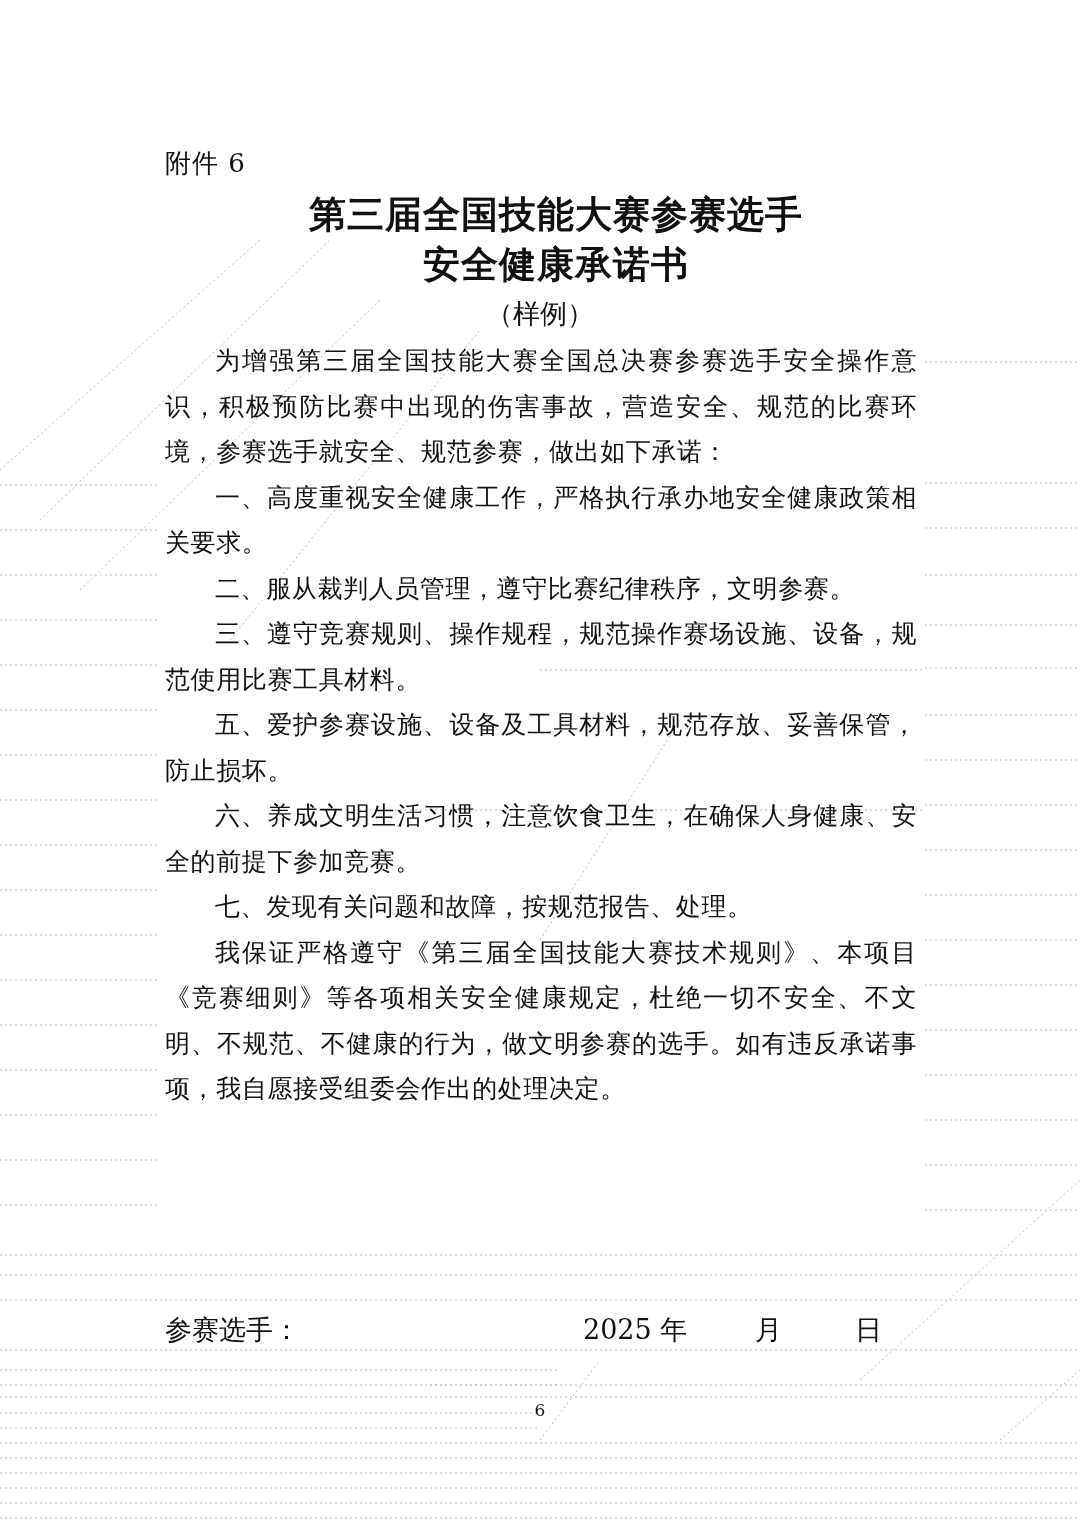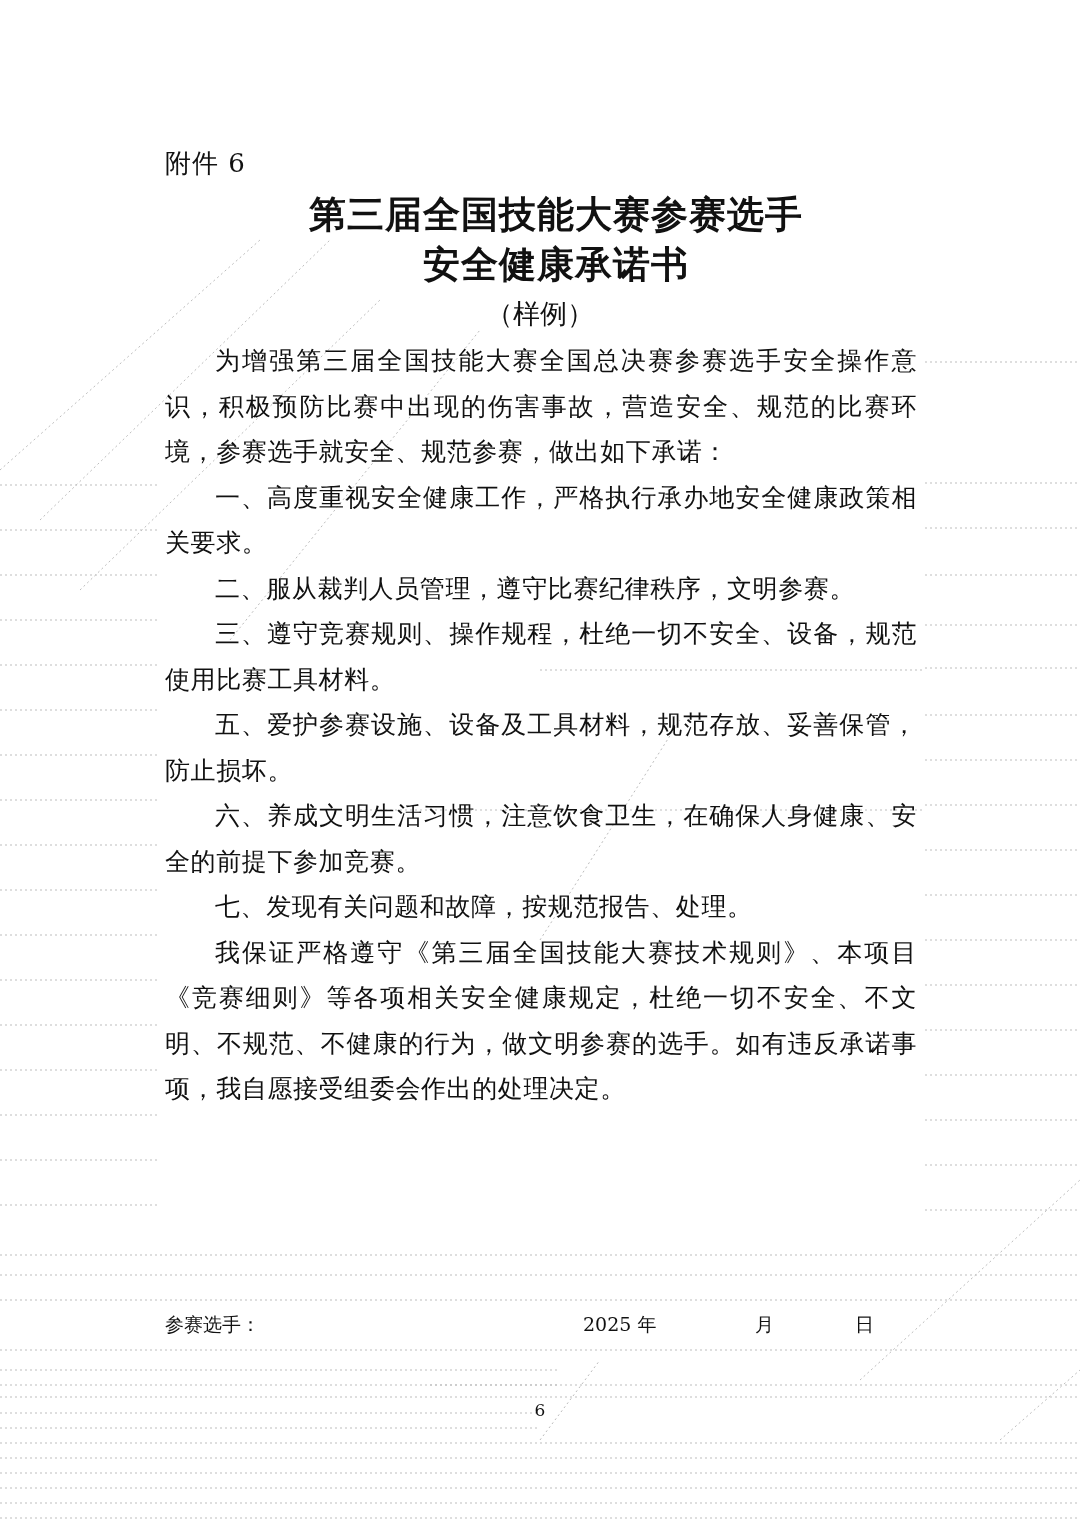--- a/index.html
+++ b/index.html
@@ -69,21 +69,21 @@
       margin: 0;
       text-indent: 2em;
       text-align: justify;
     }
     .signature-row {
       position: absolute;
       left: 165px;
       top: 1312px;
       width: 752px;
       height: 40px;
-      font-size: 19px;
+      font-size: 27px;
     }
     .sig-label { position: absolute; left: 0; top: 0; }
     .sig-year { position: absolute; left: 418px; top: 0; }
     .sig-month { position: absolute; left: 590px; top: 0; }
     .sig-day { position: absolute; left: 690px; top: 0; }
     .page-number {
       position: absolute;
       left: 530px;
       top: 1400px;
       font-size: 17px;
@@ -169,21 +169,21 @@
   <div class="attachment-label">附件 6</div>
 
   <div class="title l1">第三届全国技能大赛参赛选手</div>
   <div class="title l2">安全健康承诺书</div>
   <div class="subtitle">（样例）</div>
 
   <div class="body-text">
     <p class="para">为增强第三届全国技能大赛全国总决赛参赛选手安全操作意识，积极预防比赛中出现的伤害事故，营造安全、规范的比赛环境，参赛选手就安全、规范参赛，做出如下承诺：</p>
     <p class="para">一、高度重视安全健康工作，严格执行承办地安全健康政策相关要求。</p>
     <p class="para">二、服从裁判人员管理，遵守比赛纪律秩序，文明参赛。</p>
-    <p class="para">三、遵守竞赛规则、操作规程，杜绝一切不安全、设备，规范使用比赛工具材料。</p>
+    <p class="para">三、遵守竞赛规则、操作规程，规范操作赛场设施、设备，规范使用比赛工具材料。</p>
     <p class="para">五、爱护参赛设施、设备及工具材料，规范存放、妥善保管，防止损坏。</p>
     <p class="para">六、养成文明生活习惯，注意饮食卫生，在确保人身健康、安全的前提下参加竞赛。</p>
     <p class="para">七、发现有关问题和故障，按规范报告、处理。</p>
     <p class="para">我保证严格遵守《第三届全国技能大赛技术规则》、本项目《竞赛细则》等各项相关安全健康规定，杜绝一切不安全、不文明、不规范、不健康的行为，做文明参赛的选手。如有违反承诺事项，我自愿接受组委会作出的处理决定。</p>
   </div>
 
   <div class="signature-row">
     <span class="sig-label">参赛选手：</span>
     <span class="sig-year">2025 年</span>
     <span class="sig-month">月</span>

